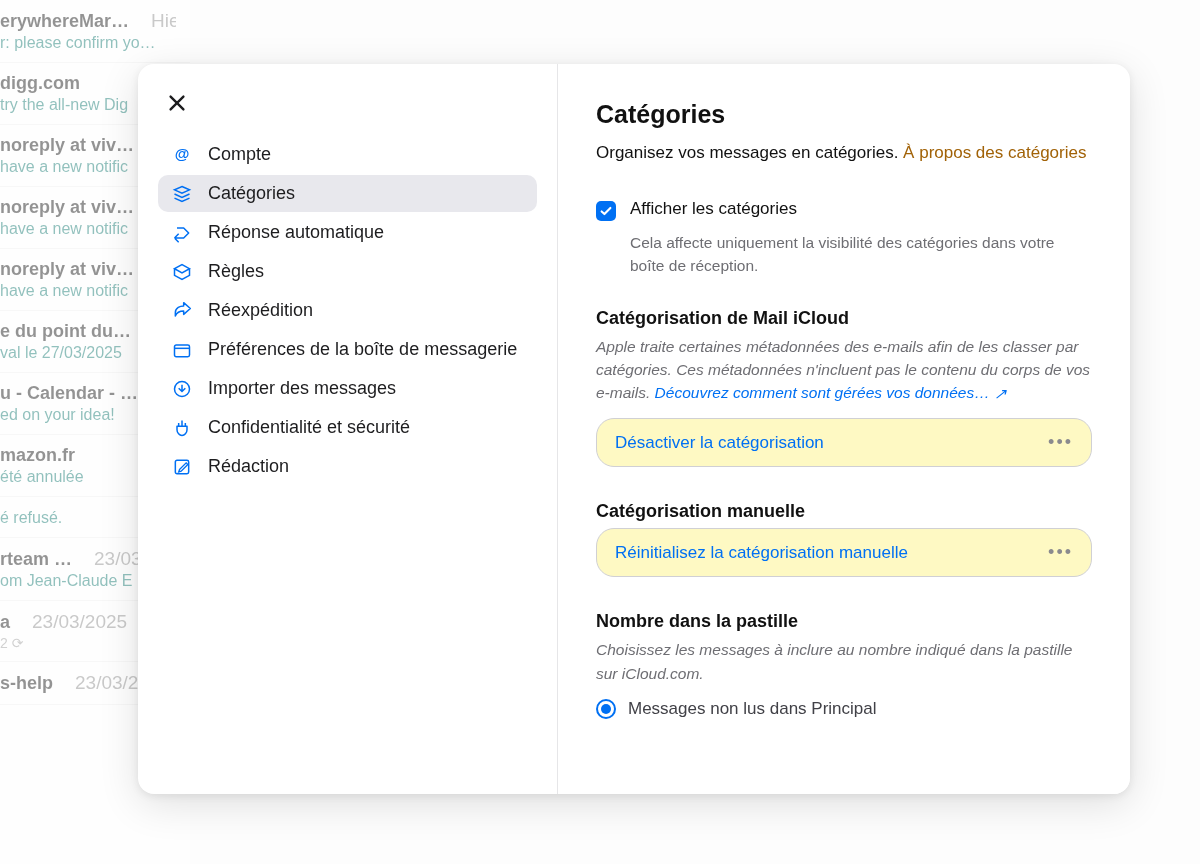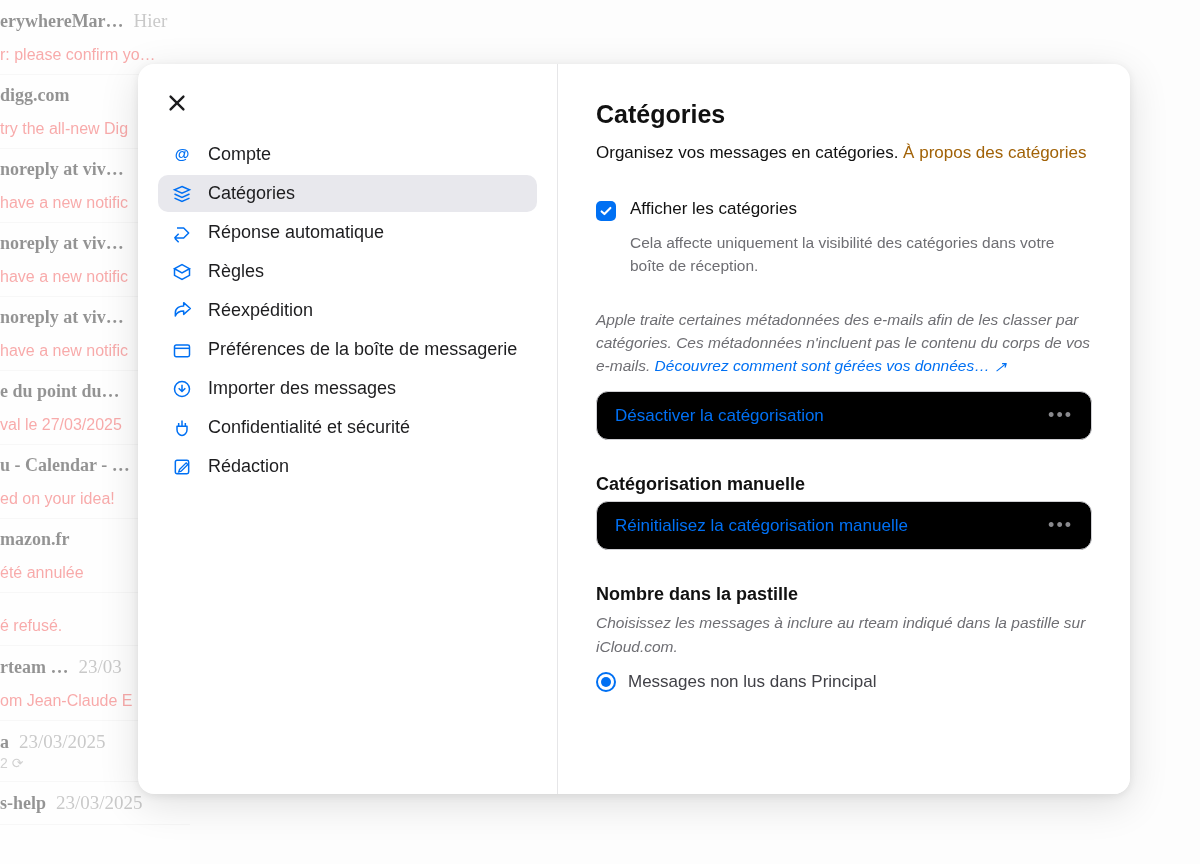--- a/index.html
+++ b/index.html
@@ -2,23 +2,23 @@
 <html><head>
 <meta charset="utf-8">
 <style>
   * { box-sizing: border-box; margin: 0; padding: 0; }
   html, body { width: 1200px; height: 864px; overflow: hidden; font-family: -apple-system, "SF Pro Text", "Helvetica Neue", Arial, sans-serif; }
   body { background: #fdfdfd; position: relative; }
 
   
   .bg-list { position: absolute; left: 0; top: 0; width: 190px; height: 864px; }
   .bg-row { padding: 10px 14px 10px 0; border-bottom: 1px solid #eee; }
-  .bg-sender { font-size: 18px; font-weight: 600; color: #111; display: flex; align-items: center; gap: 6px; white-space: nowrap; overflow: hidden; font-family: Liberation Serif, serif; }
+  .bg-sender { font-size: 18px; font-weight: 600; color: #111; display: flex; align-items: center; gap: 18px; white-space: nowrap; overflow: hidden; }
   .bg-date { font-size: 19px; font-weight: 400; color: #888; margin-left: 4px; }
-  .bg-preview { font-size: 16px; color: #ef4444; white-space: nowrap; overflow: hidden; margin-top: 14px; }
+  .bg-preview { font-size: 16px; color: #0f766e; white-space: nowrap; overflow: hidden; margin-top: 2px; }
   .bg-meta { font-size: 14px; color: #999; margin-top:2px; display:flex; gap:6px; align-items:center; }
   .bg-mask { position:absolute; inset:0; background: rgba(255,255,255,0.55); }
 
   
   .modal {
     position: absolute;
     left: 138px; top: 64px;
     width: 992px; height: 730px;
     background: #fff;
     border-radius: 16px;
@@ -69,28 +69,28 @@
   .chk-desc { font-size: 15.5px; color: #6e6e73; line-height: 1.5; }
 
   .sect-title { font-size: 18px; font-weight: 650; color: #111; margin-bottom: 6px; }
   .sect-desc  { font-size: 15.5px; color: #6e6e73; line-height: 1.5; margin-bottom: 14px; font-style: italic; }
   .sect-desc a { color: #0070f3; text-decoration: none; }
   .ext-arrow { display:inline-block; transform: translateY(1px); margin-left:4px; }
 
   .action-btn {
     width: 100%;
     border: 1px solid #d0d0d4;
-    border-radius: 12px;
+    border-radius: 18px;
     padding: 13px 18px;
     display: flex;
     justify-content: space-between;
     align-items: center;
     font-size: 17px;
     color: #0070f3;
-    background: #000000;
+    background: #fef9c3;
     cursor: pointer;
     margin-bottom: 34px;
   }
   .action-menu { color: #8a8a8e; font-size: 18px; letter-spacing: 2px; }
 
   .radio-row { display:flex; align-items:center; gap:12px; margin-top:10px; }
   .radio-outer {
     width: 20px; height: 20px; border-radius: 50%;
     border: 2px solid #0070f3; display:flex; align-items:center; justify-content:center;
   }
@@ -282,36 +282,37 @@
         <svg viewBox="0 0 16 16" width="14" height="14">
           <path d="M3 8.5 L6.2 11.5 L13 4.5" stroke="#fff" stroke-width="2.4" stroke-linecap="round" stroke-linejoin="round" fill="none"></path>
         </svg>
       </div>
       <div>
         <div class="chk-label">Afficher les catégories</div>
         <div class="chk-desc">Cela affecte uniquement la visibilité des catégories dans votre boîte de réception.</div>
       </div>
     </div>
 
+    <div class="sect-title">Catégorisation de Mail iCloud</div>
     <div class="sect-desc">
       <span>Apple traite certaines métadonnées des e-mails afin de les classer par catégories. Ces métadonnées n'incluent pas le contenu du corps de vos e-mails. </span><a href="#"><span>Découvrez comment sont gérées vos données…</span><span class="ext-arrow">↗</span></a>
     </div>
     <button class="action-btn">
       <span>Désactiver la catégorisation</span>
       <span class="action-menu">•••</span>
     </button>
 
     <div class="sect-title">Catégorisation manuelle</div>
     <button class="action-btn">
       <span>Réinitialisez la catégorisation manuelle</span>
       <span class="action-menu">•••</span>
     </button>
 
     <div class="sect-title">Nombre dans la pastille</div>
-    <div class="sect-desc">Choisissez les messages à inclure au rteam indiqué dans la pastille sur iCloud.com.</div>
+    <div class="sect-desc">Choisissez les messages à inclure au nombre indiqué dans la pastille sur iCloud.com.</div>
     <div class="radio-row">
       <div class="radio-outer">
           <div class="radio-inner"></div>
         </div>
       <div class="radio-label">Messages non lus dans Principal</div>
     </div>
 
     <div class="fade-bottom"></div>
   </div>
 </div>

